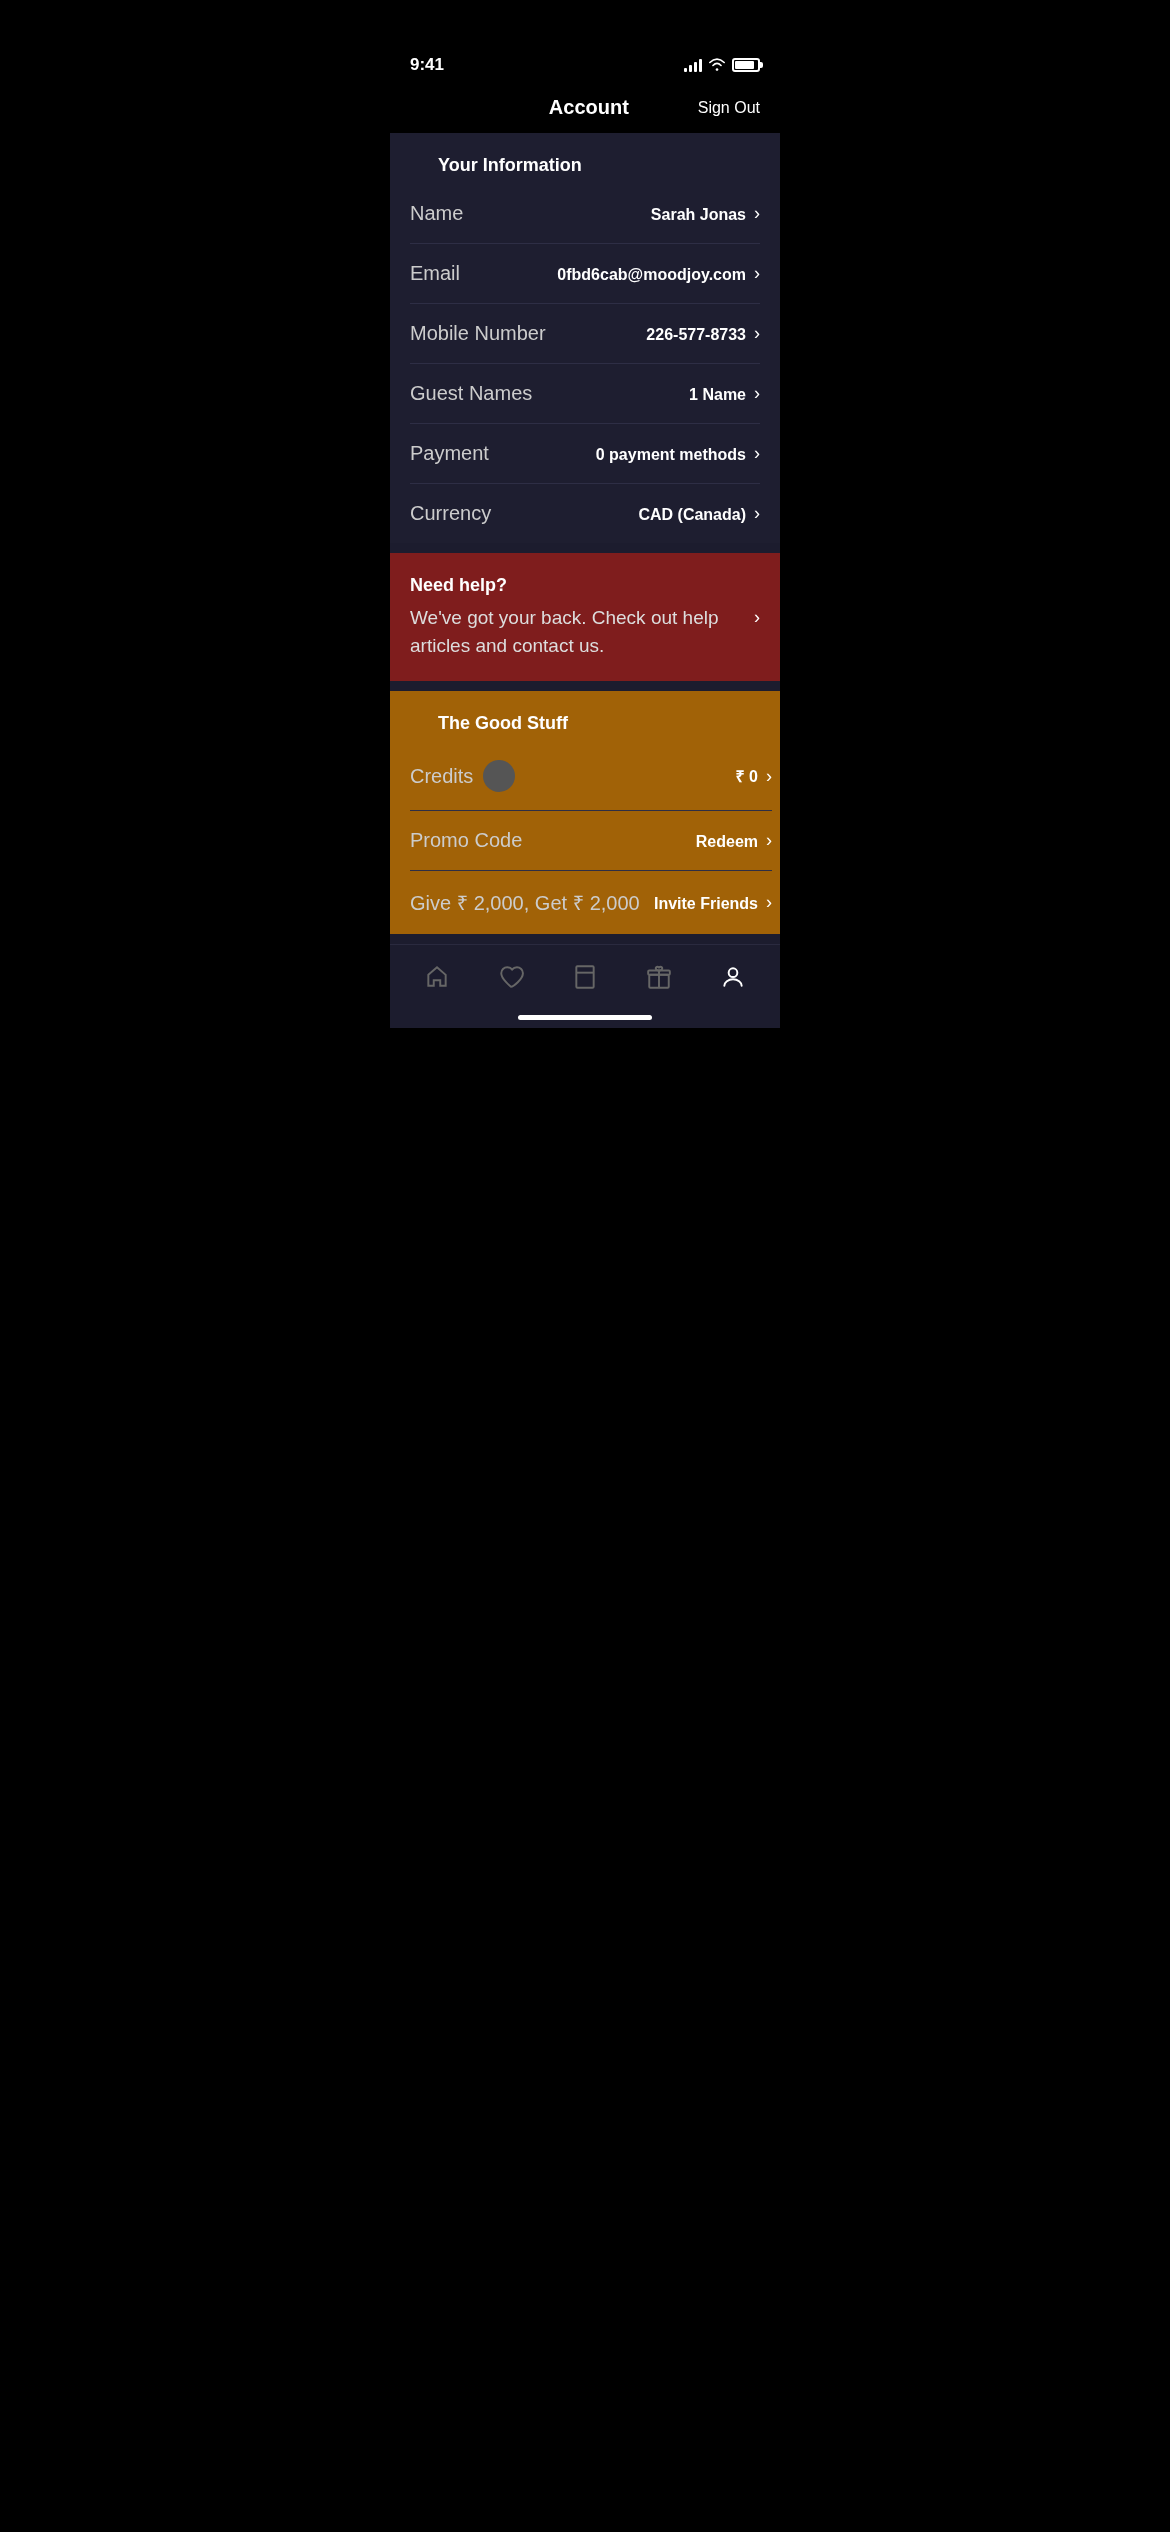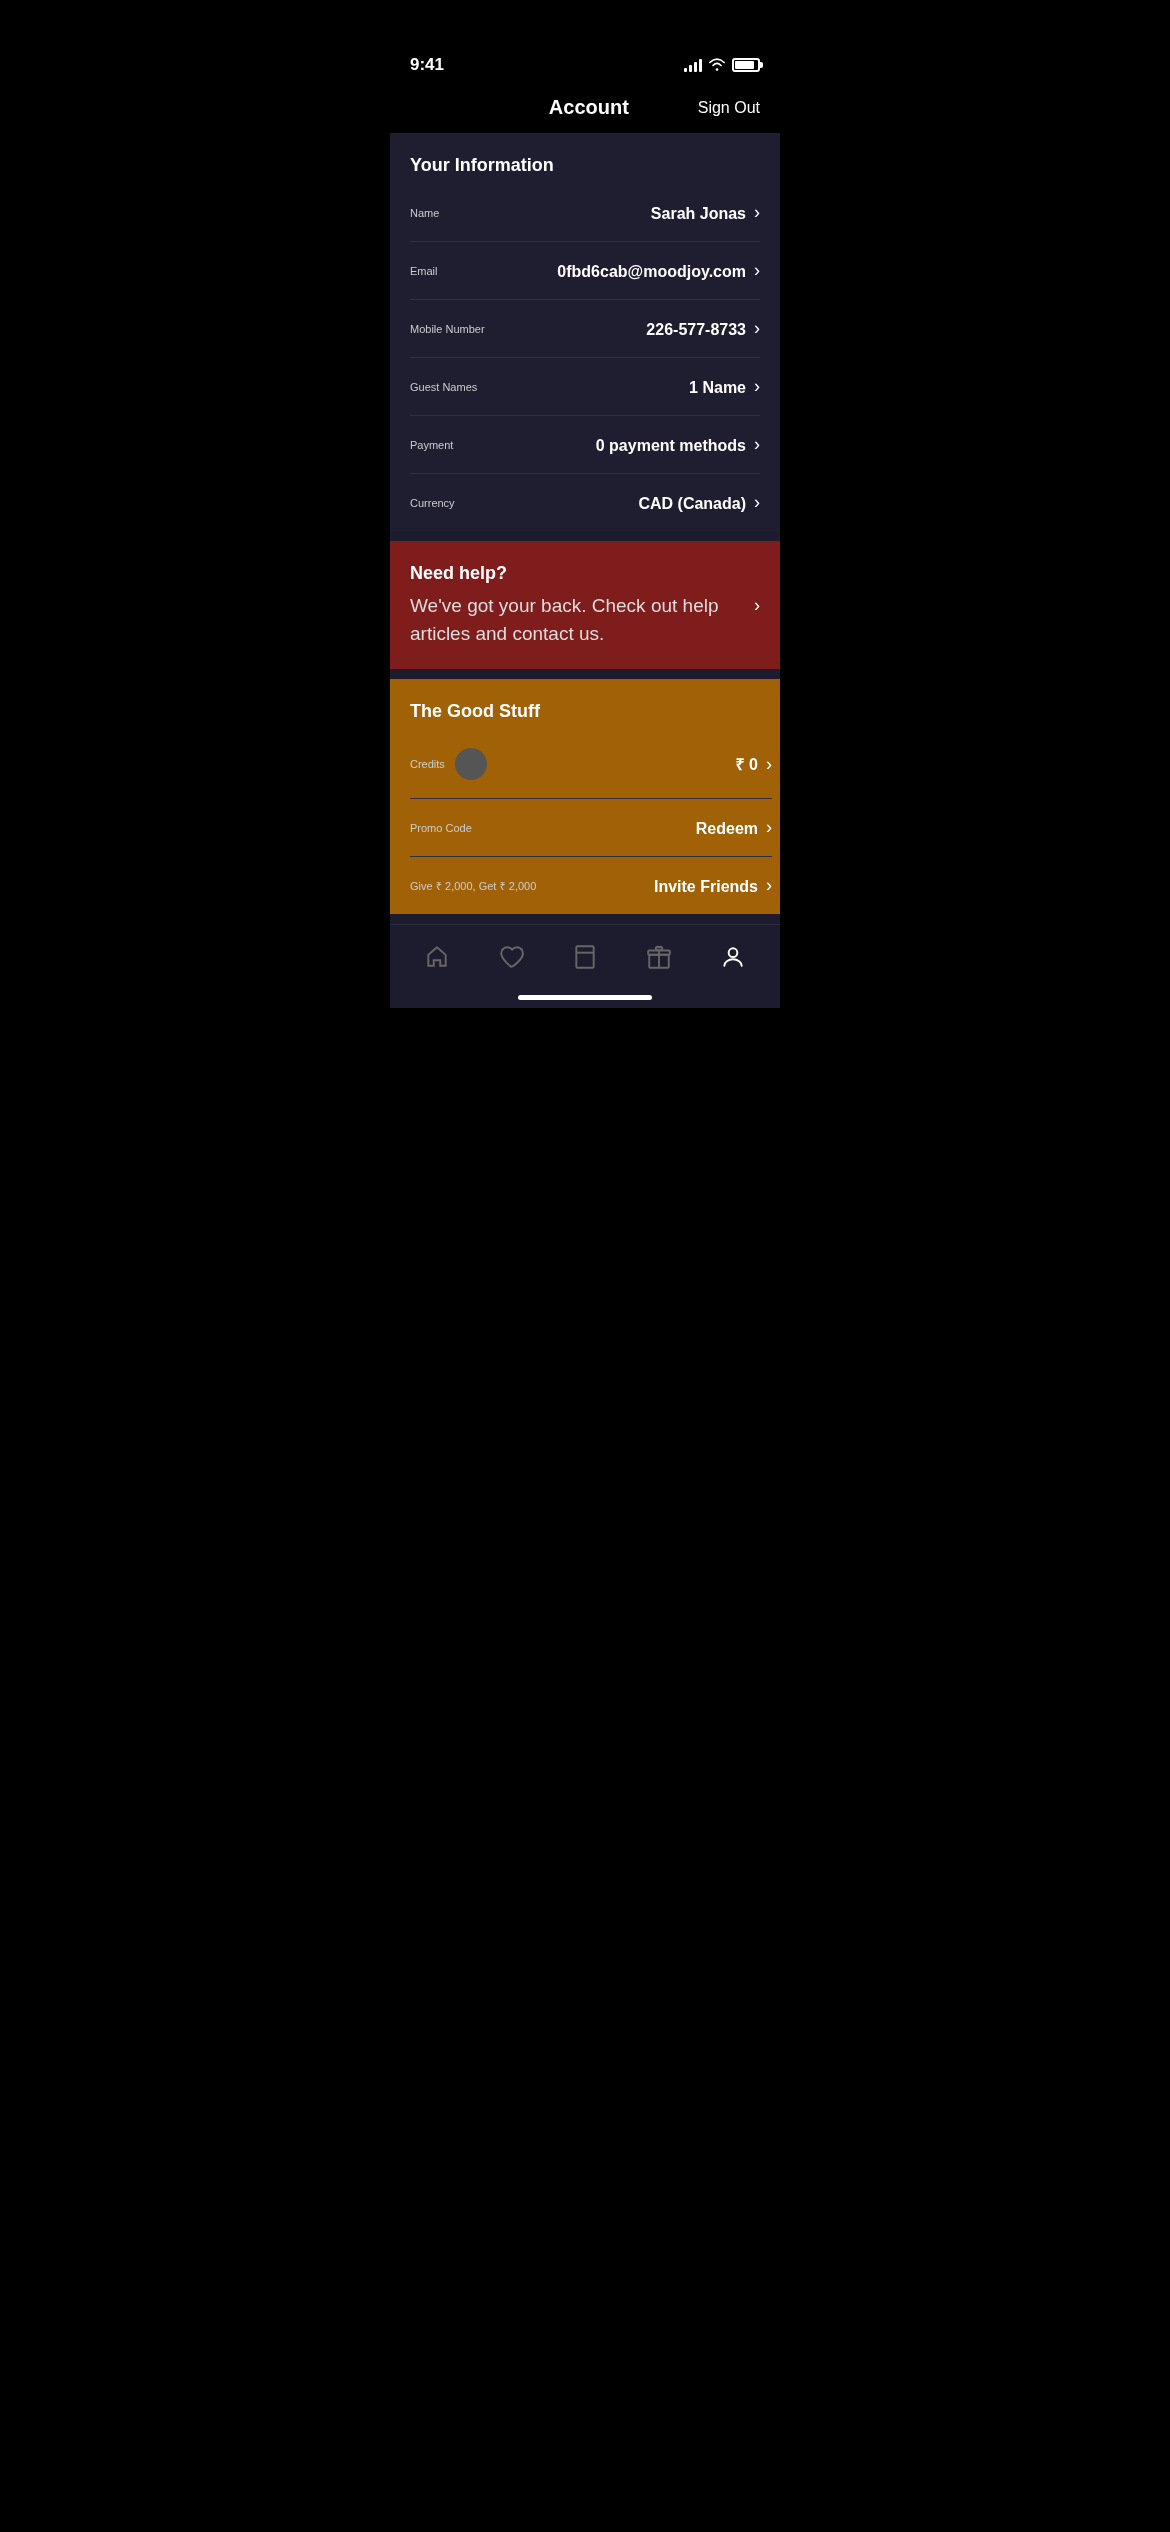--- a/index.html
+++ b/index.html
@@ -135,38 +135,39 @@
       background: #1e1e30;
       margin: 0;
       padding: 22px 20px 0 20px;
     }
 
     .section-title {
       font-size: 18px;
       font-weight: 700;
       color: #fff;
       margin-bottom: 8px;
+      margin-left: 28px;
     }
 
     
     .info-row {
       display: flex;
       justify-content: space-between;
       align-items: center;
       padding: 18px 0;
       border-bottom: 1px solid #2e2e45;
       cursor: pointer;
     }
 
     .info-row:last-child {
       border-bottom: none;
     }
 
     .info-label {
-      font-size: 11px;
+      font-size: 20px;
       color: #ccc;
       font-weight: 400;
     }
 
     .info-value-container {
       display: flex;
       align-items: flex-end;
       gap: 8px;
     }
 

